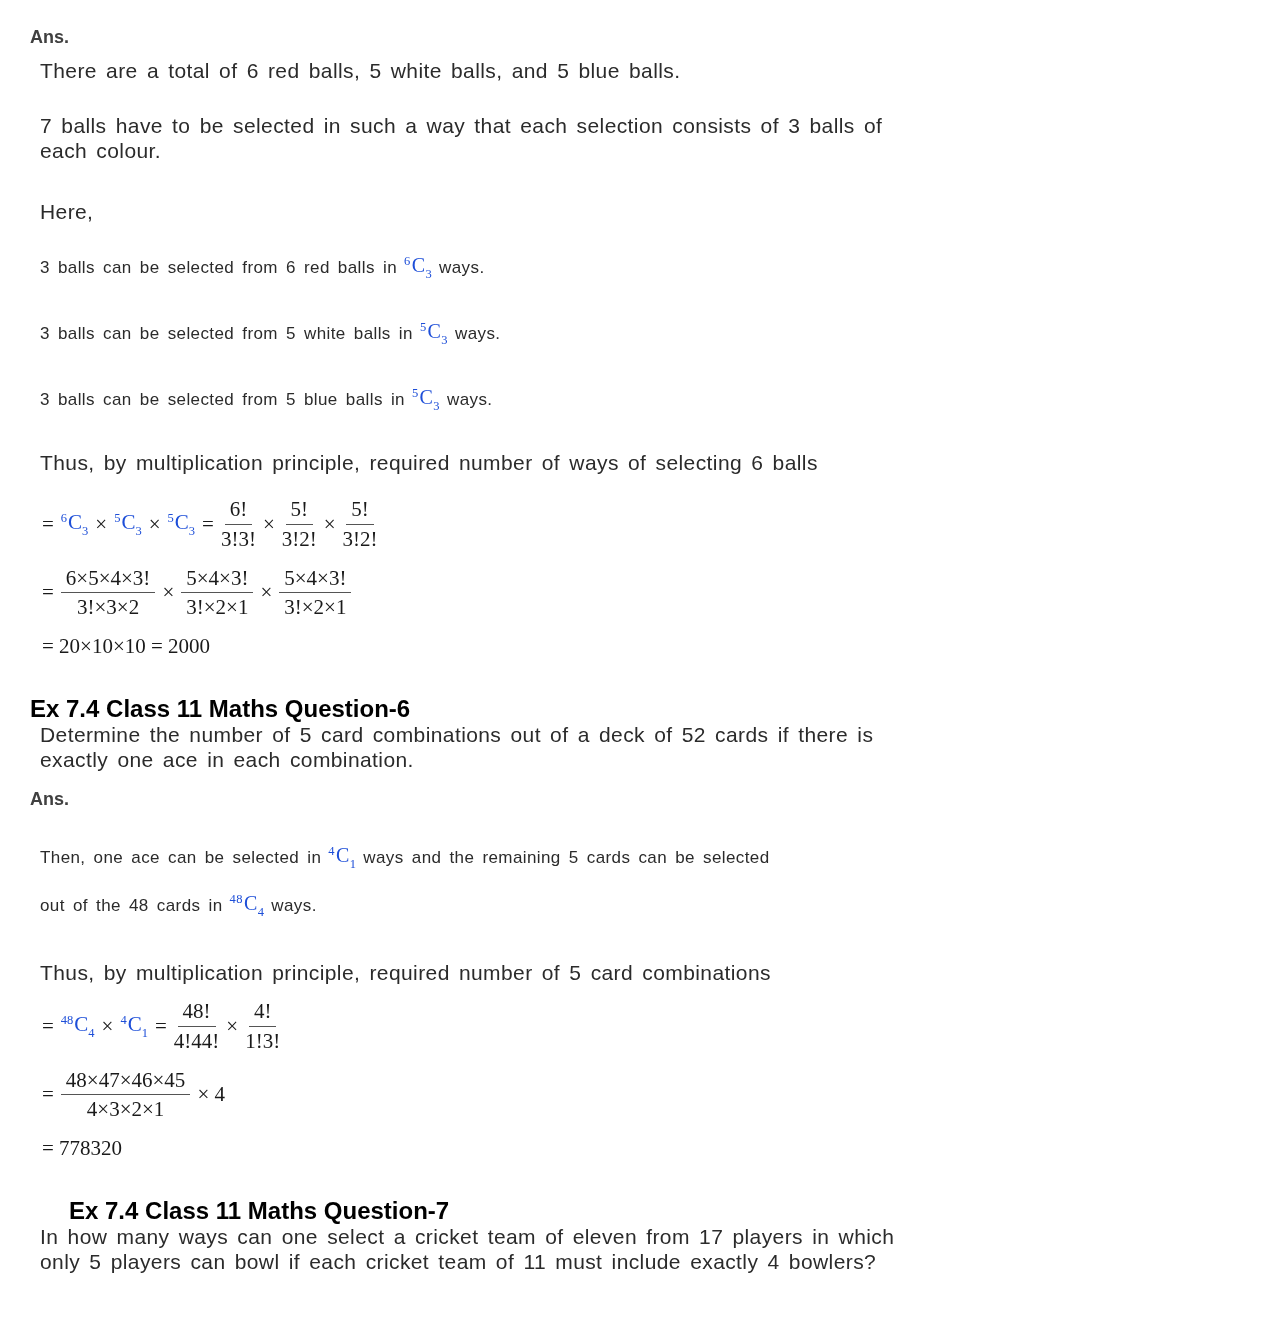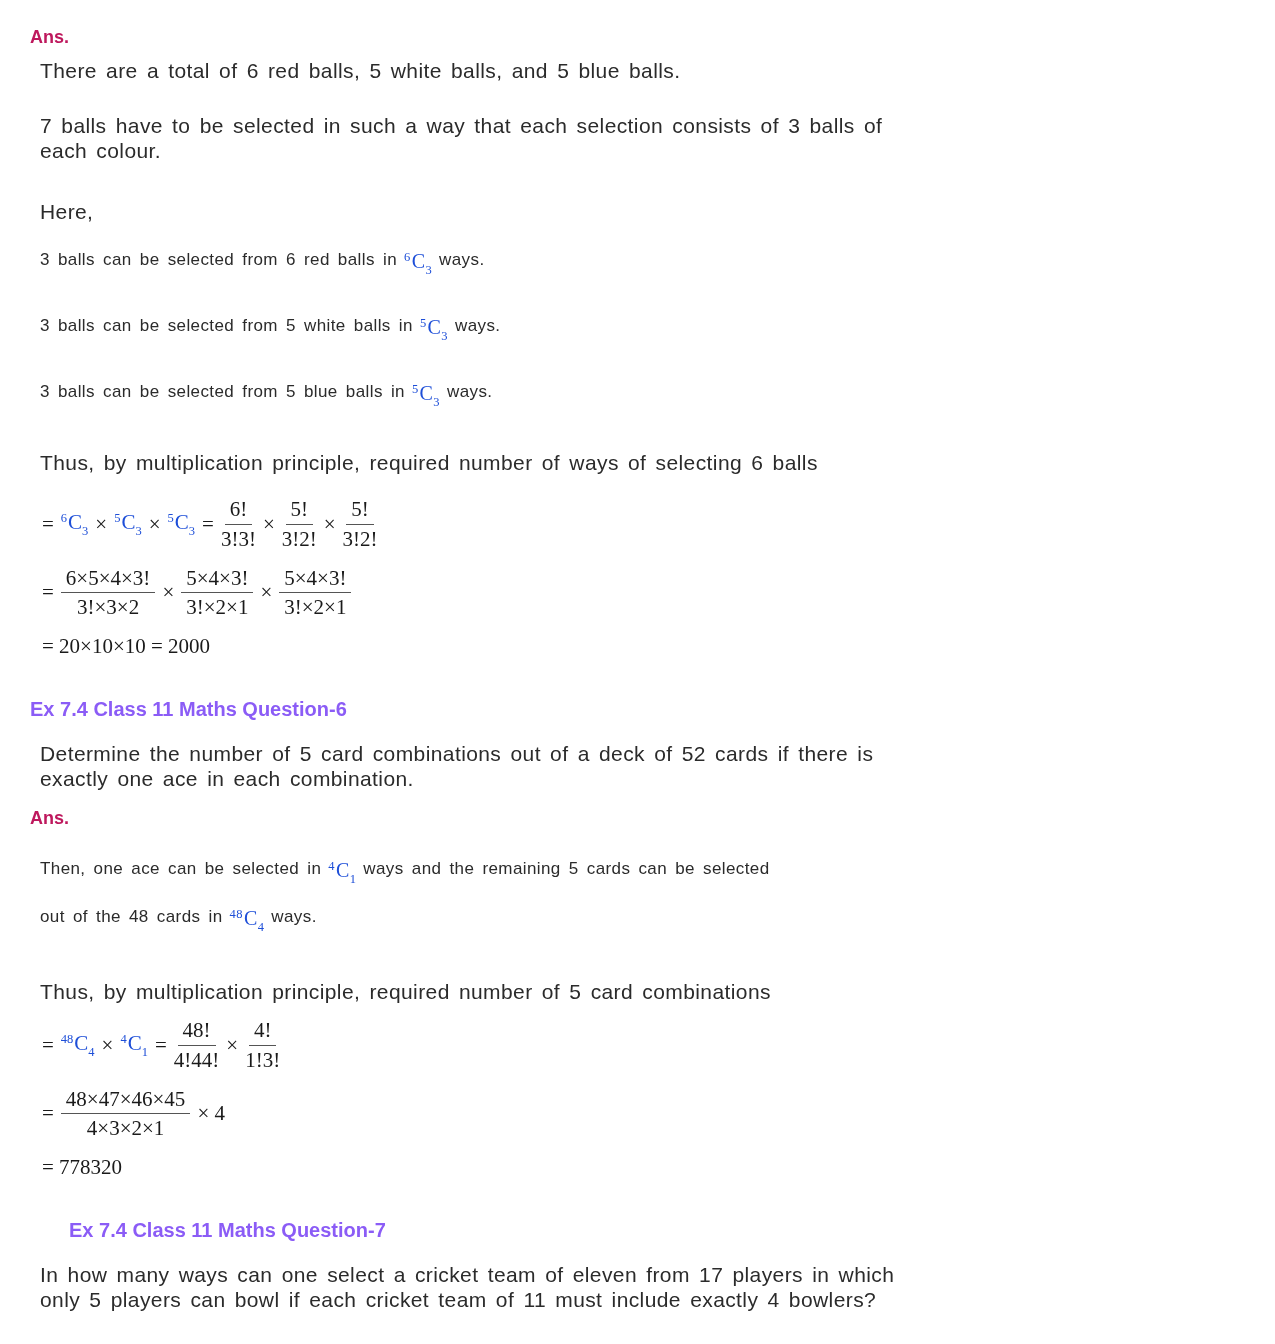--- a/index.html
+++ b/index.html
@@ -8,41 +8,41 @@
     width:1275px;
     height:1344px;
     box-sizing:border-box;
     background:#ffffff;
     padding:26px 40px 0 30px;
     font-family:"Liberation Sans",sans-serif;
     color:#2b2b2b;
     overflow:hidden;
   }
   .ans-label{
-    color:#be185d;
+    color:#404040;
     font-weight:bold;
     font-size:18px;
     line-height:22px;
   }
   .q-heading{
-    color:#8b5cf6;
+    color:#000000;
     font-weight:bold;
-    font-size:20px;
+    font-size:24px;
     line-height:24px;
   }
   .body-text{
     font-size:21px;
     letter-spacing:0.4px;
     word-spacing:3px;
     line-height:25px;
     margin-left:10px;
   }
   .irow{
     display:flex;
-    align-items:flex-start;
+    align-items:center;
     gap:7px;
     margin-left:10px;
     font-size:17px;
     letter-spacing:0.4px;
     word-spacing:3px;
     min-height:36px;
   }
   .ncr{
     font-family:"Liberation Serif",serif;
     font-size:20px;
@@ -84,21 +84,21 @@
   
   .mt-p1{margin-top:10px;}
   .mt-p2{margin-top:30px;}
   .mt-here{margin-top:36px;}
   .mt-sel1{margin-top:26px;}
   .mt-sel{margin-top:30px;}
   .mt-thus{margin-top:32px;}
   .mt-math{margin-top:22px;}
   .mt-mathline{margin-top:14px;}
   .mt-q6{margin-top:38px;}
-  .mt-qtext{margin-top:20px;}
+  .mt-qtext{margin-top:1px;}
   .mt-ans2{margin-top:16px;}
   .mt-a1{margin-top:6px;}
   .mt-then{margin-top:30px;}
   .mt-then2{margin-top:12px;}
   .mt-thus2{margin-top:36px;}
   .mt-math2{margin-top:14px;}
   .mt-q7{margin-top:38px;margin-left:39px;}
 </style>
 </head>
 <body>

